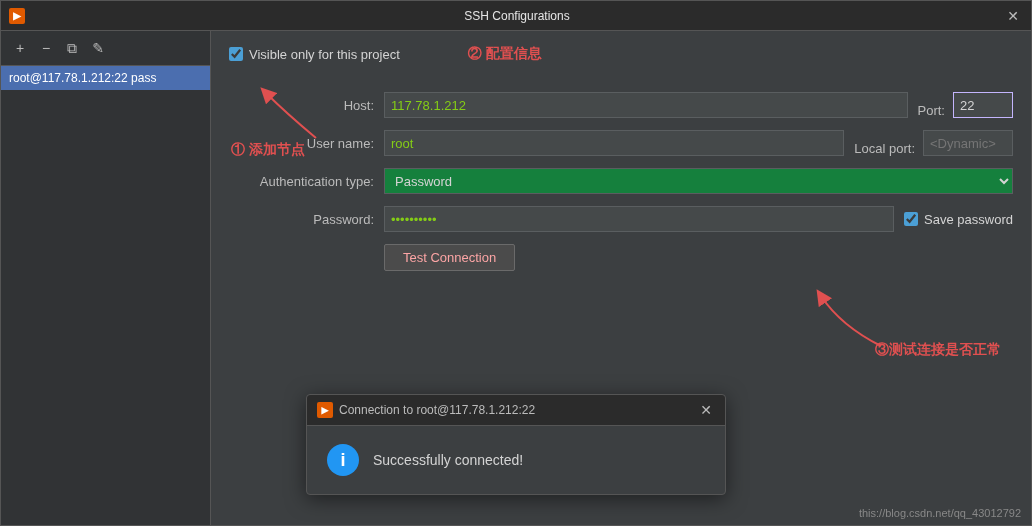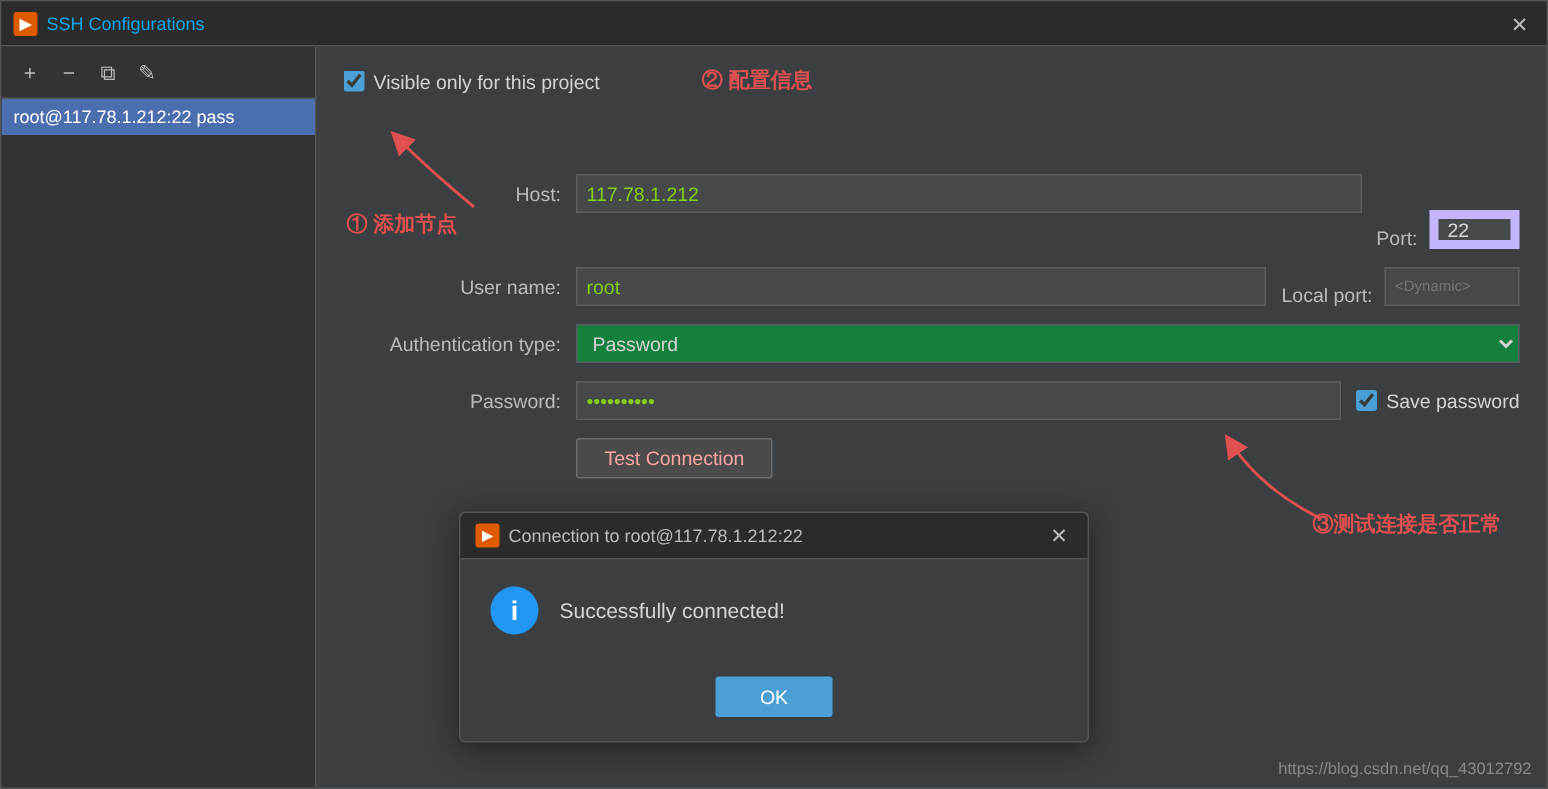--- a/index.html
+++ b/index.html
@@ -45,21 +45,22 @@
       align-items: center;
       justify-content: center;
       font-size: 10px;
       font-weight: bold;
       color: white;
       flex-shrink: 0;
     }
     .title-bar-text {
       flex: 1;
       font-size: 12px;
-      color: #0ea5e9;
+      color: #e5e5e5;
+      text-align: center;
     }
     .title-bar-close {
       width: 20px;
       height: 20px;
       display: flex;
       align-items: center;
       justify-content: center;
       cursor: pointer;
       color: #bbb;
       font-size: 14px;
@@ -170,35 +171,34 @@
       gap: 8px;
       flex-shrink: 0;
     }
     .port-label {
       color: #bbb;
       white-space: nowrap;
     }
     .port-input {
       width: 60px;
       background: #45494a;
-      border: 6px solid #c4b5fd;
+      border: 1px solid #c4b5fd;
       color: #d4d4d4;
       padding: 4px 6px;
       font-size: 13px;
       outline: none;
       height: 26px;
-      margin-top: 48px;
     }
     .local-port-input {
       width: 90px;
       background: #45494a;
       border: 1px solid #5a5e60;
       color: #888;
       padding: 4px 6px;
-      font-size: 10px;
+      font-size: 13px;
       outline: none;
       height: 26px;
     }
 
     
     .auth-select {
       flex: 1;
       background: #15803d;
       border: 1px solid #5a5e60;
       color: #d4d4d4;
@@ -476,20 +476,17 @@
     <div class="dialog">
       <div class="dialog-title-bar">
         <div class="dialog-title-icon">▶</div>
         <span class="dialog-title-text">Connection to root@117.78.1.212:22</span>
         <div class="dialog-close">✕</div>
       </div>
       <div class="dialog-body">
         <div class="info-icon">i</div>
         <span class="dialog-message">Successfully connected!</span>
       </div>
-      <div class="dialog-footer">
-        <button class="btn-ok">OK</button>
-      </div>
     </div>
   </div>
 
-  <div class="watermark">https://blog.csdn.net/qq_43012792</div>
+  <div class="watermark">this://blog.csdn.net/qq_43012792</div>
 </div>
 
 </body></html>

